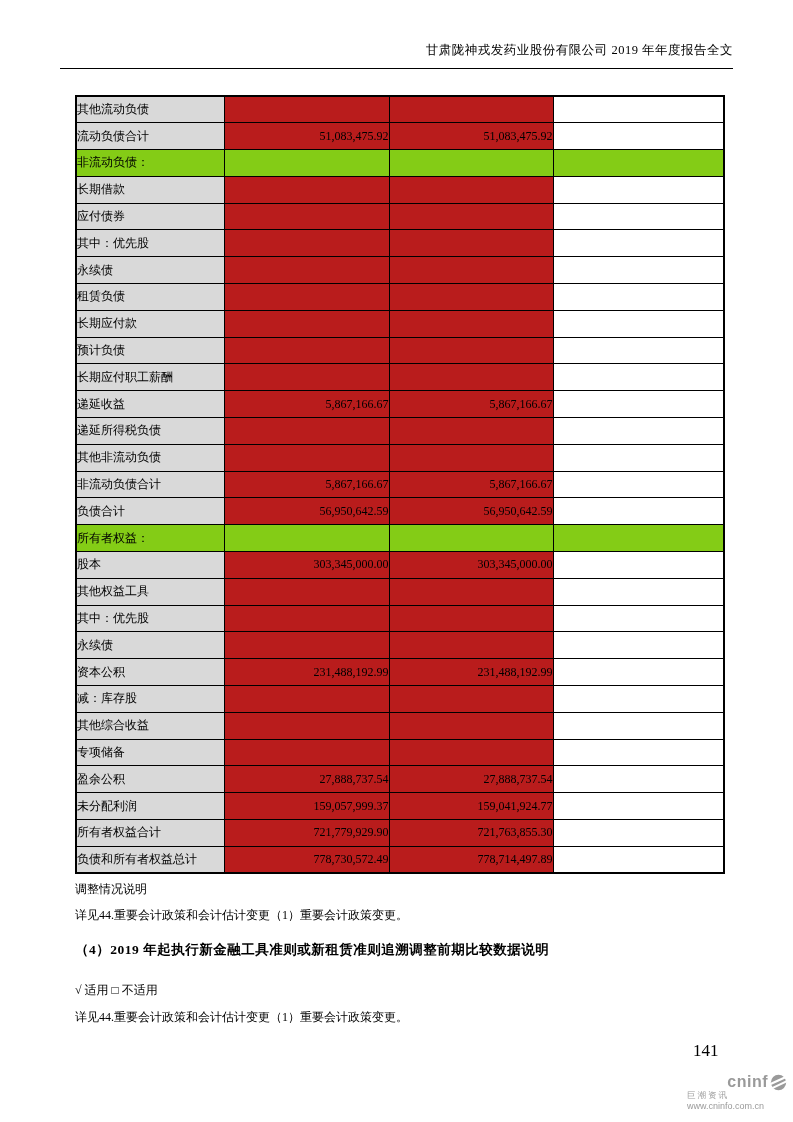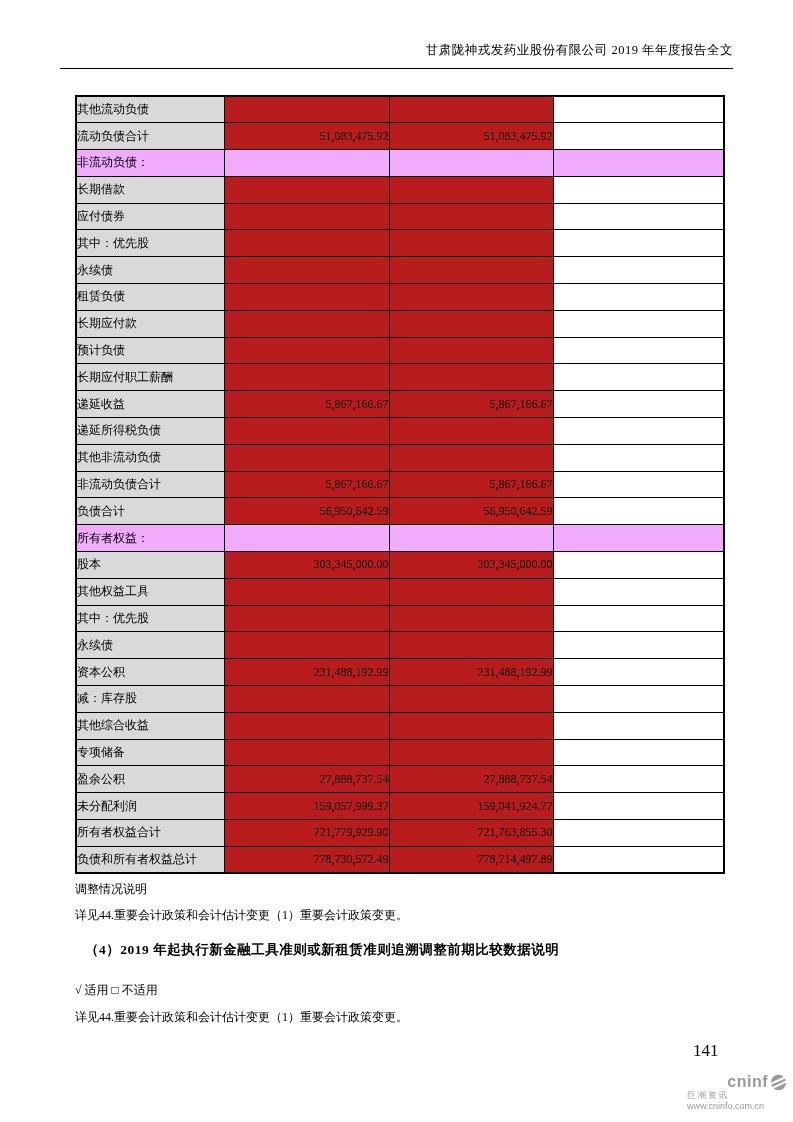--- a/index.html
+++ b/index.html
@@ -25,27 +25,27 @@
     border:1px solid #000; height:26.8px; box-sizing:border-box;
     font-size:12px; padding:0; vertical-align:middle;
     overflow:hidden; white-space:nowrap;
   }
   td.label { background:#d9d9d9; padding-left:4px; }
   td.ind1  { padding-left:21px; }
   td.ind2  { padding-left:39px; }
   td.ind3  { padding-left:72px; }
   td.num   { text-align:right; padding-right:3px; background:#b91c1c; }
   td.last  { background:#fff; }
-  tr.gray-row td { background:#f0abfc;margin-left:8px; }
+  tr.gray-row td { background:#84cc16;margin-left:8px; }
 
   .abs { position:absolute; font-size:12px; }
   .note-title   { left:75px; top:881px; }
   .note-detail1 { left:75px; top:907px; }
   .section-heading {
-    left:85px; top:941px; font-size:13.5px; font-weight:bold; letter-spacing:0.5px;
+    left:75px; top:941px; font-size:13.5px; font-weight:bold; letter-spacing:0.5px;
   }
   .applicability { left:75px; top:982px; }
   .note-detail2  { left:75px; top:1009px; }
   .page-num { left:693px; top:1041px; font-size:17px; }
 
   .logo {
     position:absolute; right:4px; top:1073px; width:100px;
     text-align:left; color:#9a9a9a;
     font-family:"Liberation Sans","DejaVu Sans",sans-serif;
     line-height:1.15; padding-right:2px;

